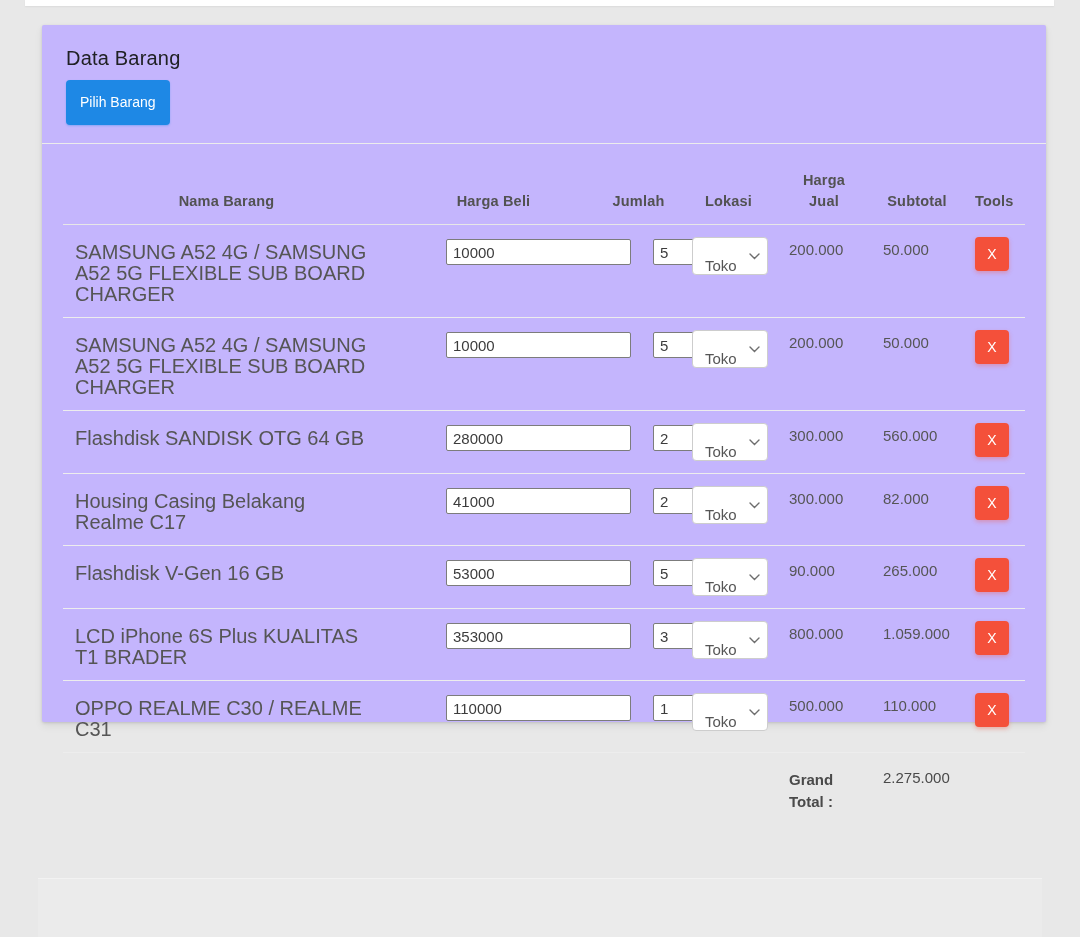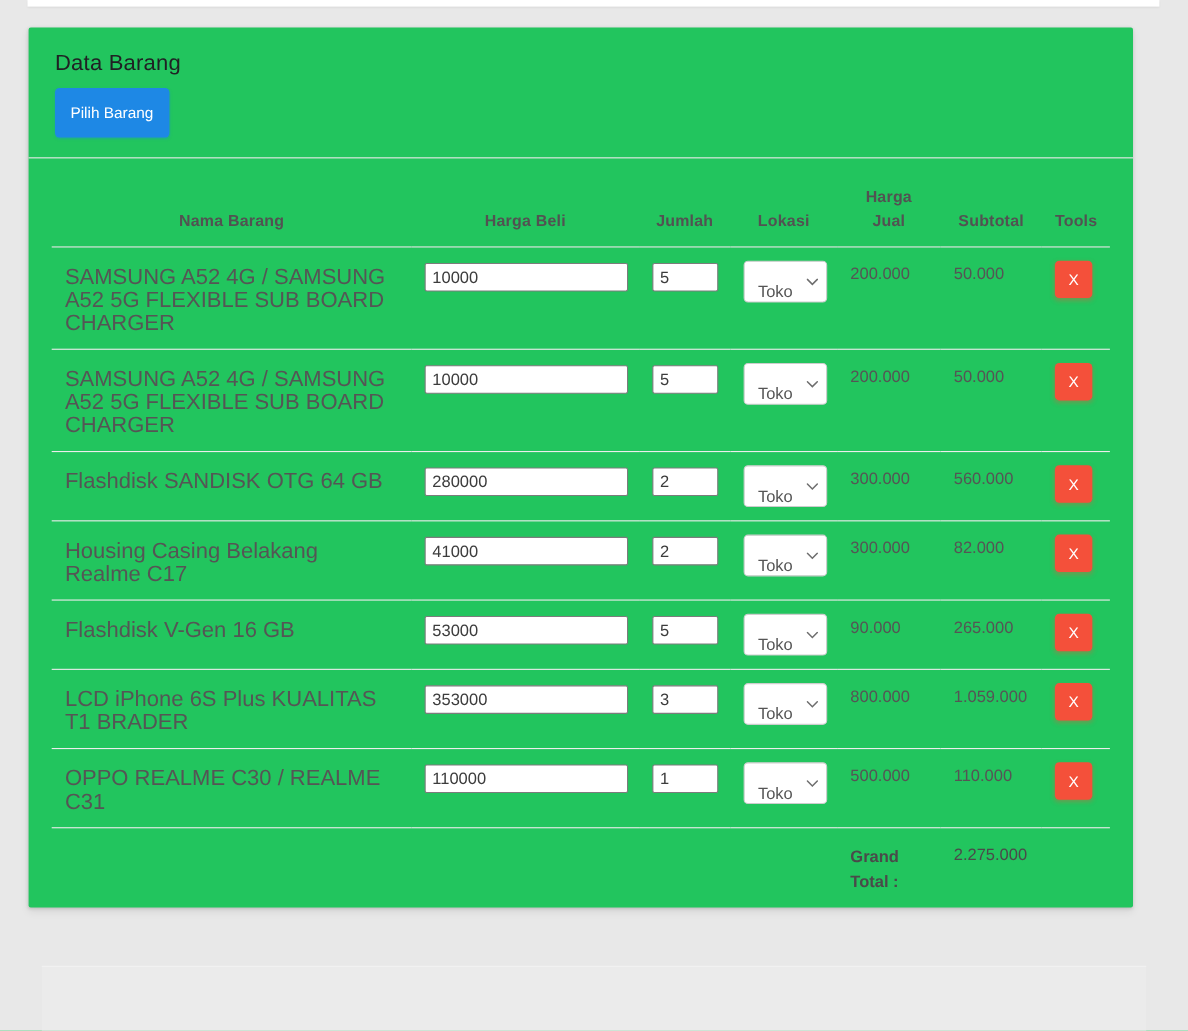--- a/index.html
+++ b/index.html
@@ -15,22 +15,22 @@
     position:absolute; top:0; left:25px; width:1029px; height:6px;
     background:#ffffff;
     box-shadow:0 1px 2px rgba(0,0,0,0.06);
   }
   .bottom-strip {
     position:absolute; top:878px; left:38px; width:1004px; height:59px;
     background:#ebebeb;
     border-top:1px solid #f2f2f2;
   }
   .card {
-    position:absolute; top:25px; left:26px; width:1004px; height:800px;
-    background:#22c55e;
+    position:absolute; top:25px; left:42px; width:1004px; height:697px;
+    background:#c4b5fd;
     border-radius:2px;
     box-shadow:0 1px 3px rgba(0,0,0,0.13), 0 4px 8px rgba(0,0,0,0.07);
   }
   .card-header {
     padding:22px 24px 18px 24px;
     border-bottom:1px solid #ececec;
   }
   .card-title {
     margin:0 0 10px 0;
     font-size:20px;
@@ -83,20 +83,21 @@
   .price-input, .qty-input {
     font-family:"Liberation Sans", sans-serif;
     font-size:15px;
     color:#3c3c3c;
     height:26px;
     border:1px solid #7c7c7c;
     border-radius:2px;
     padding:1px 6px;
     background:#fff;
     margin-top:2px;
+    margin-left:44px;
   }
   .price-input { width:185px; }
   .qty-input { width:60px; }
   .select {
     position:relative;
     width:76px; height:38px;
     border:1px solid #cdcdcd;
     border-radius:4px;
     background:#ffffff;
     display:flex;

